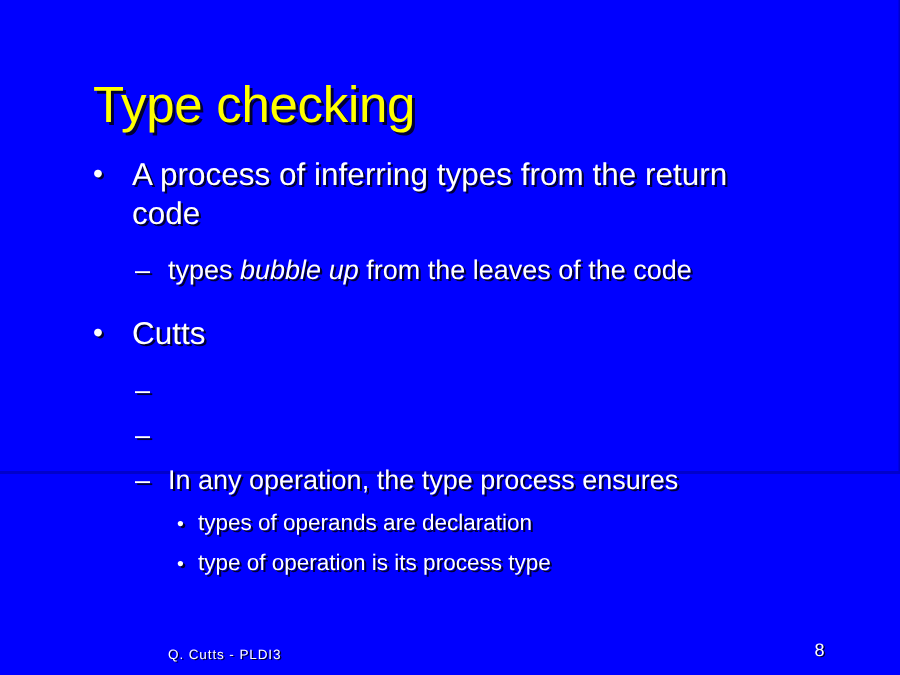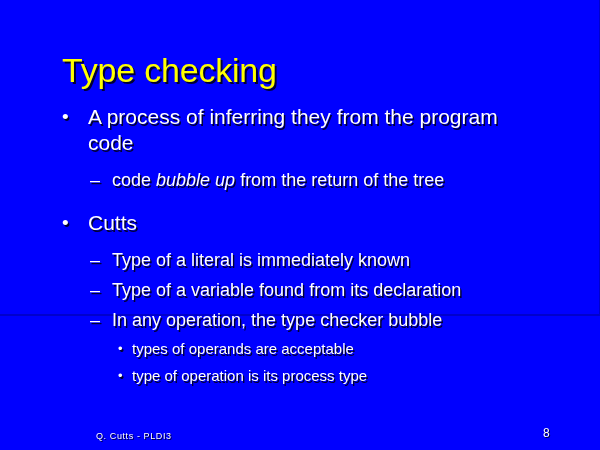--- a/index.html
+++ b/index.html
@@ -97,21 +97,21 @@
   .spacer-sm { height: 10px; }
   .spacer-md { height: 18px; }
   .spacer-xs { height: 6px; }
 
   em.emph {
   }
 
   
   #footer-author {
     position: absolute;
-    left: 96px;
+    left: 112px;
     top: 430px;
     font-size: 9px;
     line-height: 12px;
     color: #ffffff;
     letter-spacing: 0.6px;
     text-shadow: 1px 1px 0 #000033;
   }
   #footer-page {
     position: absolute;
     left: 543px;
@@ -126,63 +126,61 @@
 <body>
 
 <div id="slide">
 
   <div id="slide-title">Type checking</div>
 
   <div id="body-list">
 
     <div class="bullet-row lvl1">
       <span class="marker">•</span>
-      <span class="text">A process of inferring they from the program code</span>
+      <span class="text">A process of inferring types from the return code</span>
     </div>
 
     <div class="spacer-sm"></div>
 
     <div class="bullet-row lvl2">
       <span class="marker">–</span>
-      <span class="text"><span>code </span><em class="emph">bubble up</em><span> from the return of the tree</span></span>
+      <span class="text"><span>types </span><em class="emph">bubble up</em><span> from the leaves of the code</span></span>
     </div>
 
     <div class="spacer-md"></div>
 
     <div class="bullet-row lvl1">
       <span class="marker">•</span>
       <span class="text">Cutts</span>
     </div>
 
     <div class="spacer-sm"></div>
 
     <div class="bullet-row lvl2">
       <span class="marker">–</span>
-      <span class="text">Type of a literal is immediately known</span>
     </div>
 
     <div class="spacer-xs"></div>
 
     <div class="bullet-row lvl2">
       <span class="marker">–</span>
-      <span class="text">Type of a variable found from its declaration</span>
     </div>
 
     <div class="spacer-xs"></div>
 
     <div class="bullet-row lvl2">
       <span class="marker">–</span>
-      <span class="text">In any operation, the type checker bubble</span>
+      <span class="text">In any operation, the type process ensures</span>
     </div>
 
     <div class="spacer-xs"></div>
 
     <div class="bullet-row lvl3">
       <span class="marker">•</span>
-      <span class="text">types of operands are acceptable</span>
+      <span class="text">types of operands are declaration</span>
     </div>
 
     <div class="spacer-xs"></div>
 
     <div class="bullet-row lvl3">
       <span class="marker">•</span>
       <span class="text">type of operation is its process type</span>
     </div>
 
   </div>

